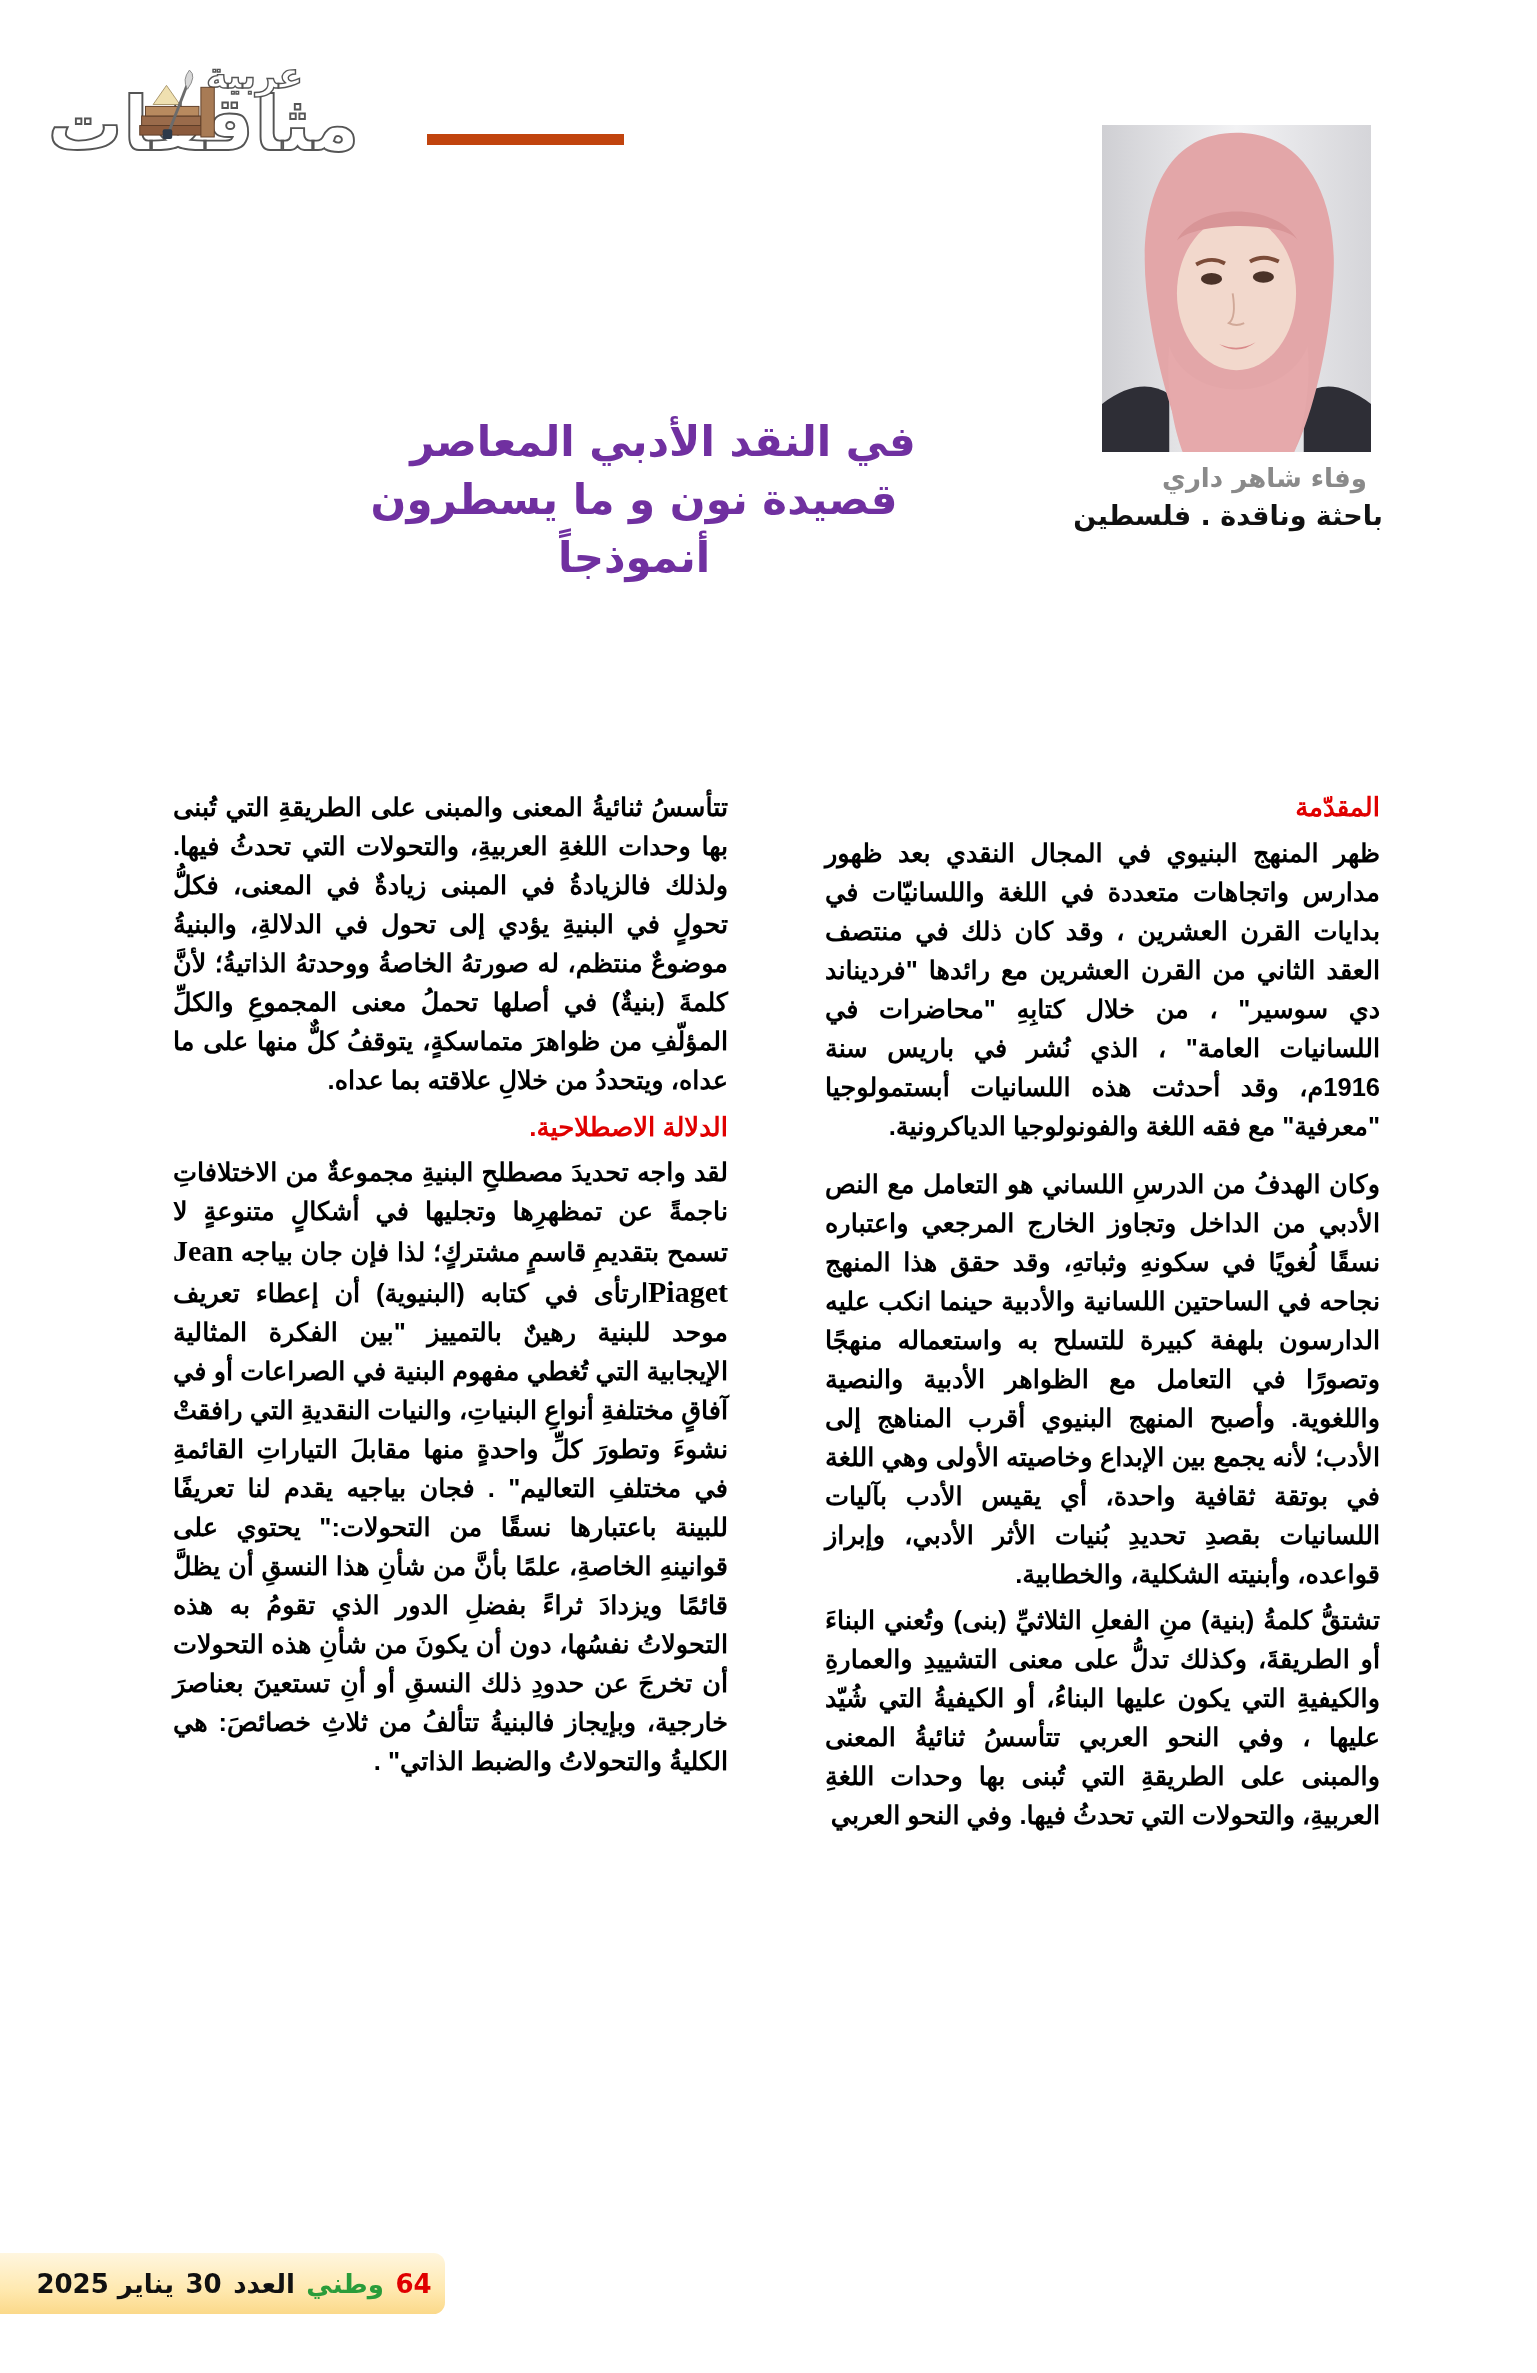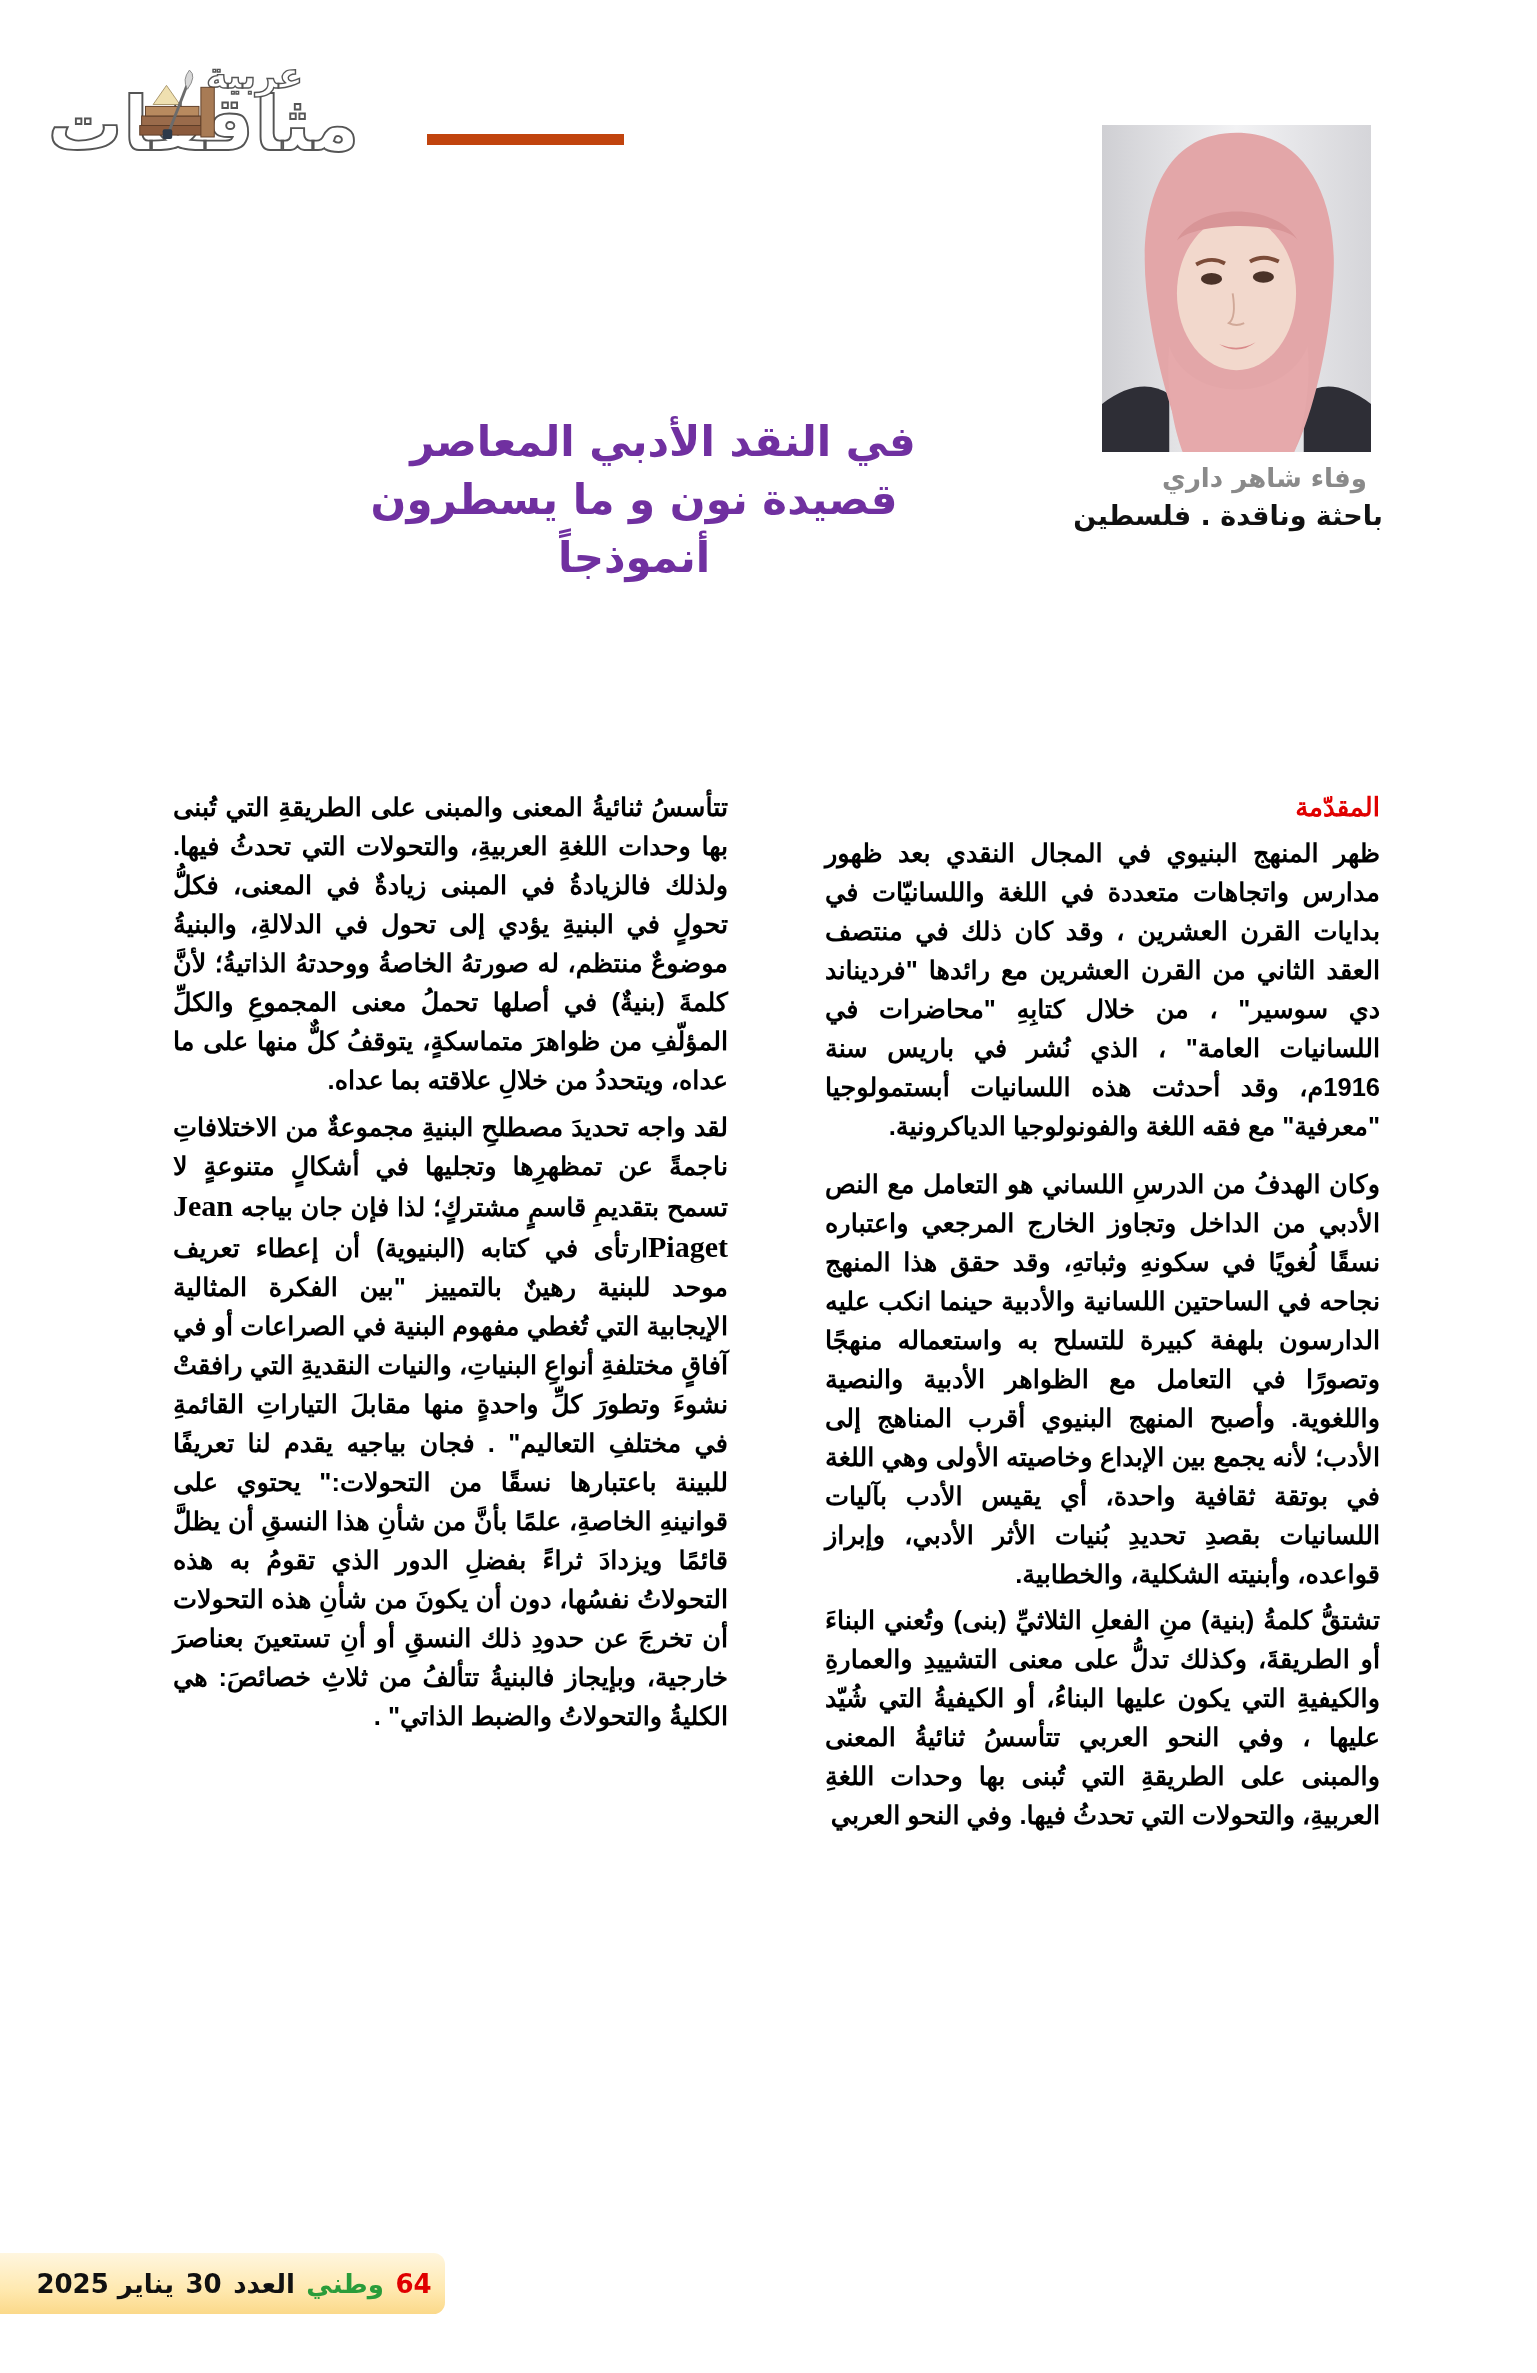--- a/index.html
+++ b/index.html
@@ -101,20 +101,21 @@
 
 <div class="col col-right">
   <div class="heading">المقدّمة</div>
   <p class="para">ظهر المنهج البنيوي في المجال النقدي بعد ظهور مدارس واتجاهات متعددة في اللغة واللسانيّات في بدايات القرن العشرين ، وقد كان ذلك في منتصف العقد الثاني من القرن العشرين مع رائدها "فرديناند دي سوسير" ، من خلال كتابِهِ "محاضرات في اللسانيات العامة" ، الذي نُشر في باريس سنة 1916م، وقد أحدثت هذه اللسانيات أبستمولوجيا "معرفية" مع فقه اللغة والفونولوجيا الدياكرونية.</p>
   <p class="para tight">وكان الهدفُ من الدرسِ اللساني هو التعامل مع النص الأدبي من الداخل وتجاوز الخارج المرجعي واعتباره نسقًا لُغويًا في سكونهِ وثباتهِ، وقد حقق هذا المنهج نجاحه في الساحتين اللسانية والأدبية  حينما انكب عليه الدارسون بلهفة كبيرة للتسلح به واستعماله منهجًا وتصورًا في التعامل مع الظواهر الأدبية والنصية واللغوية.   وأصبح المنهج البنيوي أقرب المناهج إلى الأدب؛ لأنه يجمع بين الإبداع وخاصيته الأولى وهي اللغة في بوتقة ثقافية واحدة، أي يقيس الأدب بآليات اللسانيات بقصدِ تحديدِ بُنيات الأثر الأدبي، وإبراز قواعده، وأبنيته الشكلية، والخطابية.</p>
   <p class="para">تشتقُّ كلمةُ (بنية) منِ الفعلِ الثلاثيِّ (بنى) وتُعني البناءَ أو الطريقةَ، وكذلك تدلُّ على معنى التشييدِ والعمارةِ والكيفيةِ التي يكون عليها البناءُ، أو الكيفيةُ التي شُيّد عليها ، وفي النحو العربي تتأسسُ ثنائيةُ المعنى والمبنى على الطريقةِ التي تُبنى بها وحدات اللغةِ العربيةِ، والتحولات التي تحدثُ فيها. وفي النحو العربي</p>
 </div>
 
 <div class="col col-left">
   <p class="para tight">تتأسسُ ثنائيةُ المعنى والمبنى على الطريقةِ التي تُبنى بها وحدات اللغةِ العربيةِ، والتحولات التي تحدثُ فيها.   ولذلك فالزيادةُ في المبنى زيادةٌ في المعنى، فكلُّ تحولٍ في البنيةِ يؤدي إلى تحول في الدلالةِ، والبنيةُ موضوعٌ منتظم، له صورتهُ الخاصةُ ووحدتهُ الذاتيةُ؛ لأنَّ كلمةَ (بنيةٌ) في أصلها تحملُ معنى المجموعِ والكلِّ المؤلّفِ من ظواهرَ متماسكةٍ، يتوقفُ كلٌّ منها على ما عداه، ويتحددُ من خلالِ علاقته بما عداه.</p>
+  <div class="heading">الدلالة الاصطلاحية.</div>
   <p class="para"><span>لقد واجه تحديدَ مصطلحِ البنيةِ مجموعةٌ من الاختلافاتِ ناجمةً عن تمظهرِها وتجليها في أشكالٍ متنوعةٍ لا تسمح بتقديمِ قاسمٍ مشتركٍ؛ لذا فإن جان بياجه </span><span class="latin">Jean Piaget</span><span>ارتأى في كتابه (البنيوية) أن إعطاء تعريف موحد للبنية رهينٌ بالتمييز "بين الفكرة المثالية الإيجابية التي تُغطي مفهوم البنية في الصراعات أو في آفاقٍ مختلفةِ أنواعِ البنياتِ، والنيات النقديةِ التي رافقتْ نشوءَ وتطورَ كلِّ واحدةٍ منها مقابلَ التياراتِ القائمةِ في مختلفِ التعاليم" .   فجان بياجيه يقدم لنا تعريفًا للبينة باعتبارها نسقًا من التحولات:" يحتوي على قوانينهِ الخاصةِ، علمًا بأنَّ من شأنِ هذا النسقِ أن يظلَّ قائمًا ويزدادَ ثراءً بفضلِ الدور الذي تقومُ به هذه التحولاتُ نفسُها، دون أن يكونَ من شأنِ هذه التحولات أن تخرجَ عن حدودِ ذلك النسقِ أو أنِ تستعينَ بعناصرَ خارجية، وبإيجاز فالبنيةُ تتألفُ من ثلاثِ خصائصَ: هي الكليةُ والتحولاتُ والضبط الذاتي" .</span></p>
 </div>
 
 <div class="footer">
   <span class="page">64</span>
   <span class="mag">وطني</span>
   <span class="txt">العدد</span>
   <span class="txt">30</span>
   <span class="txt">يناير 2025</span>
 </div>

